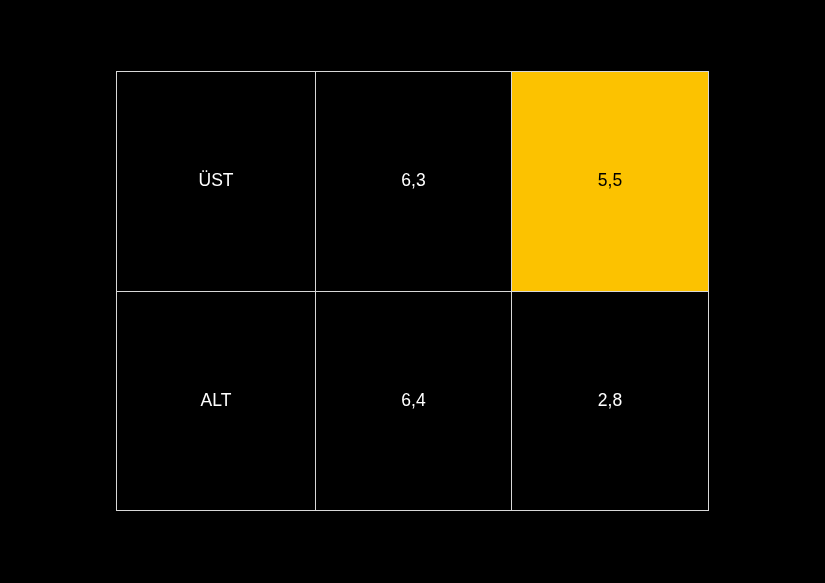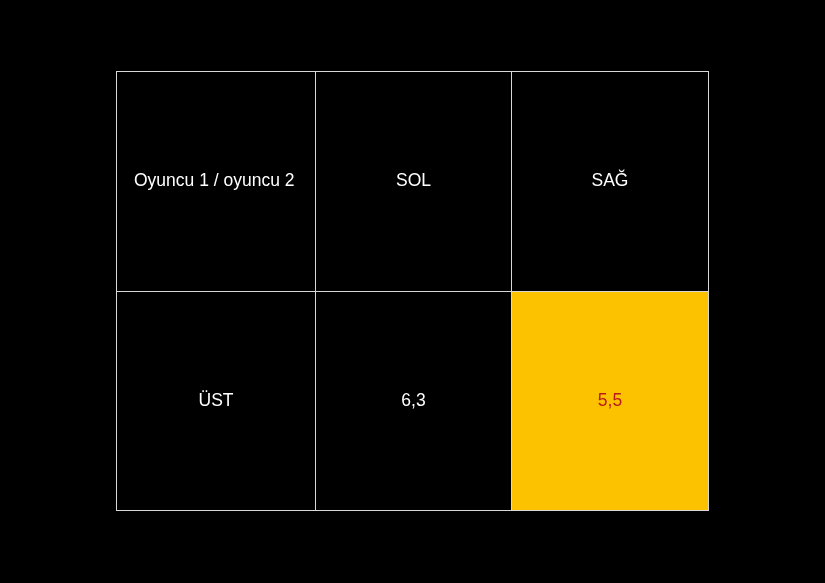--- a/index.html
+++ b/index.html
@@ -55,43 +55,43 @@
 
   
   #payoff-matrix td.corner-header {
     text-align: left;
     padding-left: 17px;
   }
 
   
   #payoff-matrix td.highlight {
     background: #fcc200;
-    color: #b91c1c;
+    color: #000000;
   }
 </style>
 </head>
 <body>
 
 <div id="slide-canvas">
 
   <table id="payoff-matrix">
     <colgroup>
       <col class="c-label">
       <col class="c-left">
       <col class="c-right">
     </colgroup>
     <tbody>
-      <tr>
-        <td class="corner-header">Oyuncu 1 / oyuncu 2</td>
-        <td>SOL</td>
-        <td>SAĞ</td>
-      </tr>
 
       <tr>
         <td>ÜST</td>
         <td>6,3</td>
         <td class="highlight">5,5</td>
       </tr>
 
+      <tr>
+        <td>ALT</td>
+        <td>6,4</td>
+        <td>2,8</td>
+      </tr>
     </tbody>
   </table>
 
 </div>
 
 </body></html>

